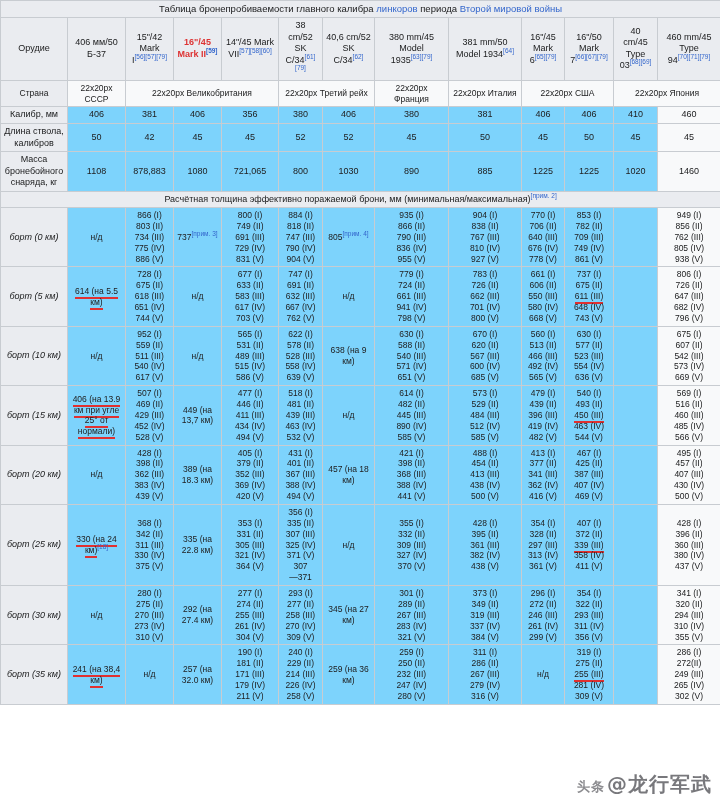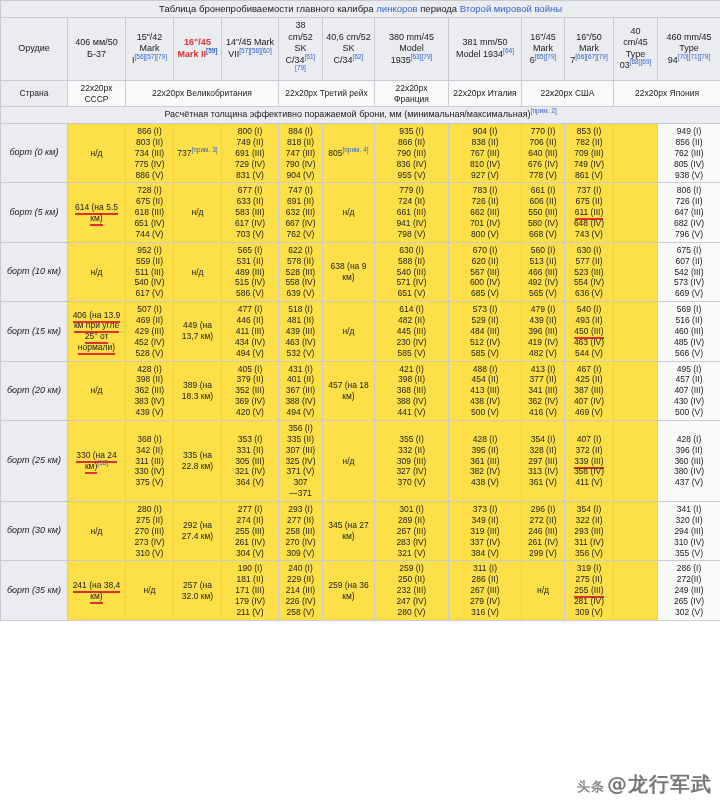--- a/index.html
+++ b/index.html
@@ -13,21 +13,21 @@
     font-family: "Liberation Sans", sans-serif;
     font-size: 9px;
     color: #202122;
     overflow: hidden;
     position: relative;
   }
   table.wikitable {
     border-collapse: collapse;
     width: 720px;
     table-layout: fixed;
-    background: #fde047;
+    background: #7dd3fc;
   }
   table.wikitable td, table.wikitable th {
     border: 1px solid #c8ccd1;
     padding: 2px 3px;
     text-align: center;
     vertical-align: middle;
     line-height: 1.28;
     font-weight: normal;
     color: #202122;
     overflow: hidden;
@@ -228,20 +228,74 @@
         <td colspan="3">22x20px Великобритания</td>
         <td colspan="2">22x20px Третий рейх</td>
         <td colspan="1">22x20px Франция</td>
         <td colspan="1">22x20px Италия</td>
         <td colspan="2">22x20px США</td>
         <td colspan="2">22x20px Япония</td>
       </tr>
 
   </tbody>
     <tbody id="spec-rows-host">
+      <tr>
+        <td class="rowhdr">
+          <div>Калибр, мм</div>
+        </td>
+        <td>406</td>
+        <td>381</td>
+        <td>406</td>
+        <td>356</td>
+        <td>380</td>
+        <td>406</td>
+        <td>380</td>
+        <td>381</td>
+        <td>406</td>
+        <td>406</td>
+        <td>410</td>
+        <td class="alt-shade">460</td>
+      </tr>
+      <tr>
+        <td class="rowhdr">
+          <div>Длина ствола,</div>
+          <div>калибров</div>
+        </td>
+        <td>50</td>
+        <td>42</td>
+        <td>45</td>
+        <td>45</td>
+        <td>52</td>
+        <td>52</td>
+        <td>45</td>
+        <td>50</td>
+        <td>45</td>
+        <td>50</td>
+        <td>45</td>
+        <td class="alt-shade">45</td>
+      </tr>
+      <tr>
+        <td class="rowhdr">
+          <div>Масса</div>
+          <div>бронебойного</div>
+          <div>снаряда, кг</div>
+        </td>
+        <td>1108</td>
+        <td>878,883</td>
+        <td>1080</td>
+        <td>721,065</td>
+        <td>800</td>
+        <td>1030</td>
+        <td>890</td>
+        <td>885</td>
+        <td>1225</td>
+        <td>1225</td>
+        <td>1020</td>
+        <td class="alt-shade">1460</td>
+      </tr>
     </tbody>
 
   <tbody>
       <tr class="sub-title">
     <td colspan="13">
       <span>Расчётная толщина эффективно поражаемой брони, мм (минимальная/максимальная)</span><span class="ref">[прим. 2]</span>
     </td>
   </tr>
 
   </tbody>
@@ -458,21 +512,21 @@
           <div>481 (II)</div>
           <div>439 (III)</div>
           <div>463 (IV)</div>
           <div>532 (V)</div>
         </td>
         <td class="data-cell">н/д</td>
         <td class="data-cell">
           <div>614 (I)</div>
           <div>482 (II)</div>
           <div>445 (III)</div>
-          <div>230 (IV)</div>
+          <div>890 (IV)</div>
           <div>585 (V)</div>
         </td>
         <td class="data-cell">
           <div>573 (I)</div>
           <div>529 (II)</div>
           <div>484 (III)</div>
           <div>512 (IV)</div>
           <div>585 (V)</div>
         </td>
         <td class="data-cell">

